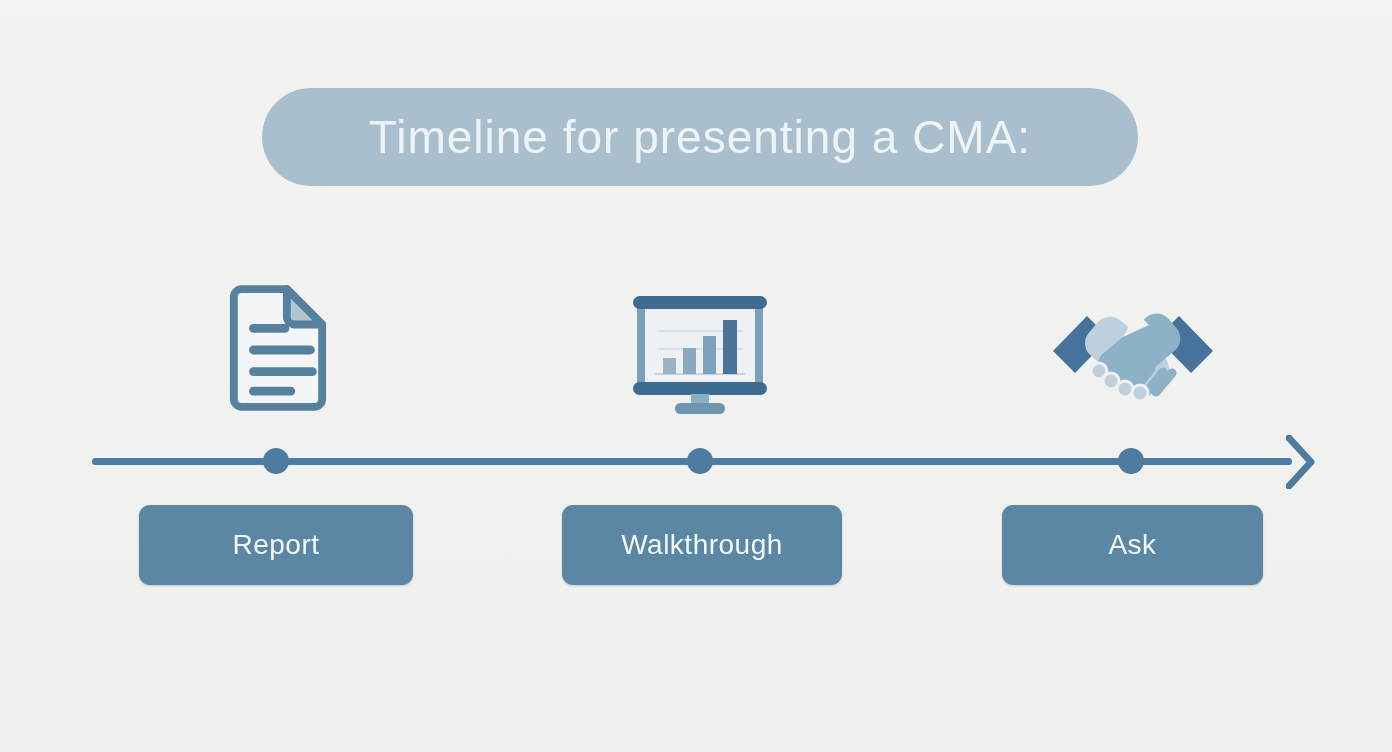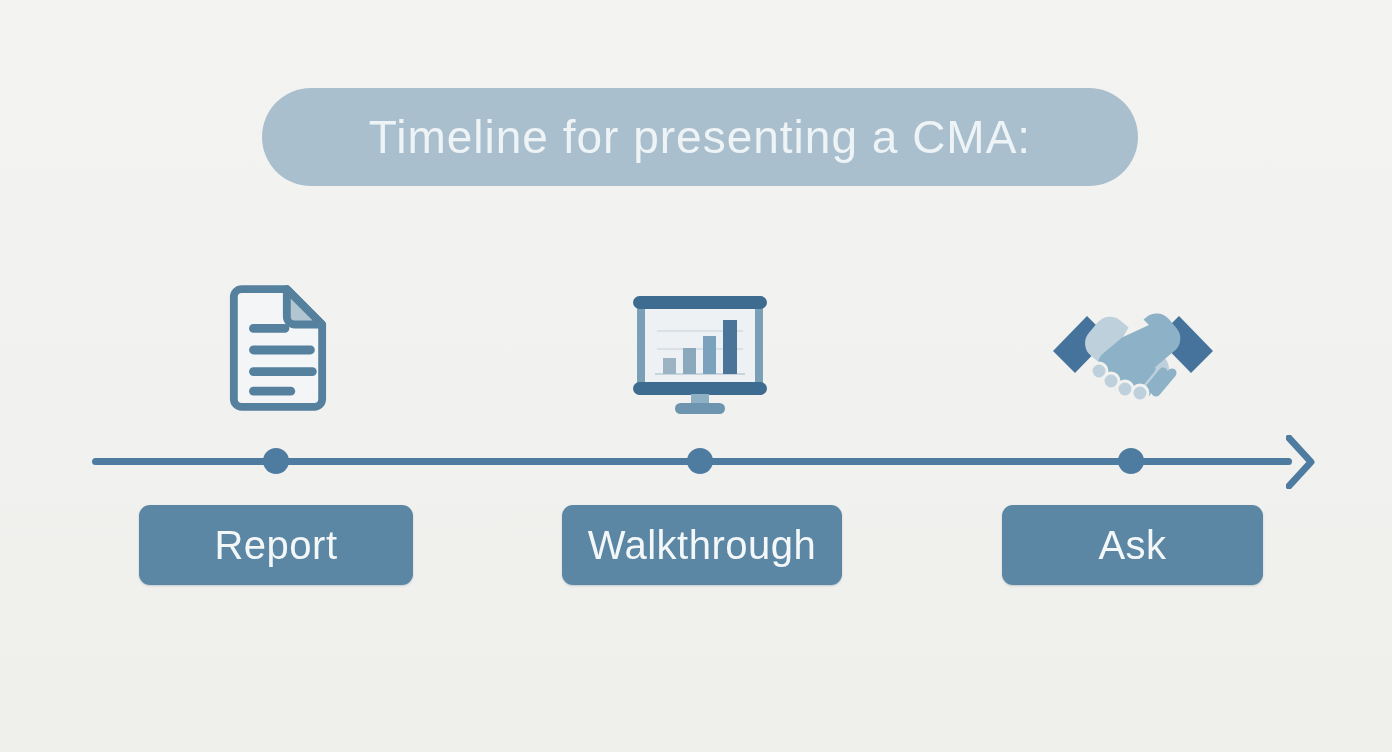--- a/index.html
+++ b/index.html
@@ -41,21 +41,21 @@
   .tl-dot{
     position:absolute; top:448px; width:26px; height:26px; border-radius:50%;
     background:var(--timeline-line);
   }
   .dot-1{left:263px;} .dot-2{left:687px;} .dot-3{left:1118px;}
   .step-box{
     position:absolute; top:505px; height:80px; background:var(--step-box);
     border-radius:11px; display:flex; align-items:center; justify-content:center;
     box-shadow:0 1px 2px rgba(60,90,110,0.25);
   }
-  .step-box span{color:var(--step-box-text); font-size:40px; letter-spacing:0.5px;}
+  .step-box span{color:var(--step-box-text); font-size:28px; letter-spacing:0.5px;}
   .box-report{left:139px; width:274px;}
   .box-walkthrough{left:562px; width:280px;}
   .box-ask{left:1002px; width:261px;}
 </style>
 </head>
 <body>
 
 <div class="canvas">
 
   <div class="title-pill">

